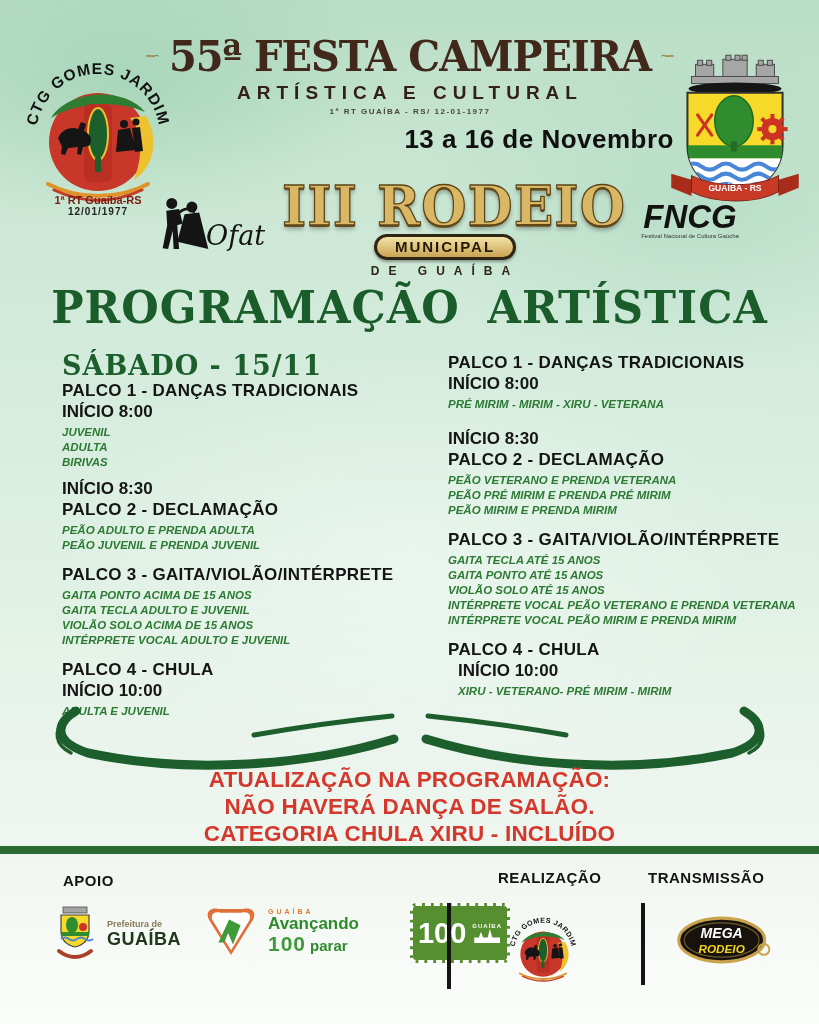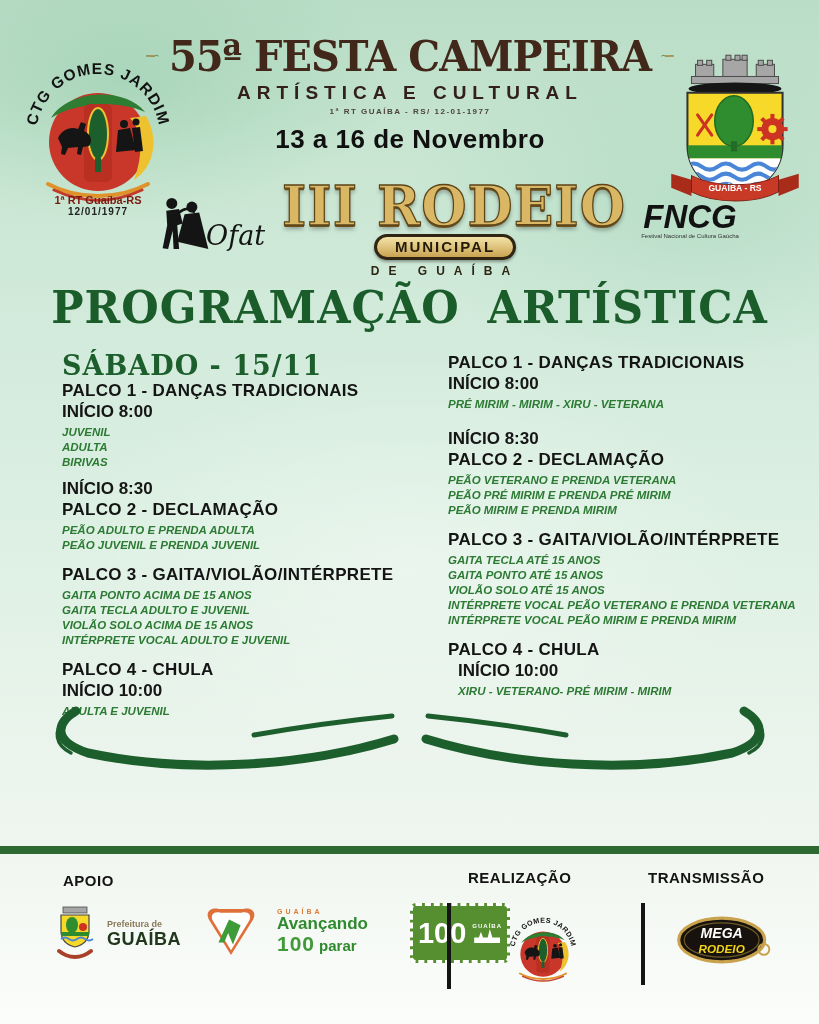--- a/index.html
+++ b/index.html
@@ -17,21 +17,21 @@
   .ctg-rt{font-size:11px; font-weight:bold; color:#7a1a10; margin-top:-12px;}
   .ctg-date{font-size:10px; font-weight:bold; color:#222; letter-spacing:1px;}
   .title-block{position:absolute; left:146px; top:34px; width:528px; text-align:center;}
   .title-row{display:flex; align-items:center; justify-content:center; gap:10px;}
   .main-title{
     font-family:"DejaVu Serif", serif; font-weight:bold; font-size:40px; line-height:44px;
     color:#42281a; letter-spacing:-1px; transform:scaleY(1.08); white-space:nowrap;
   }
   .subtitle{font-size:19px; font-weight:bold; letter-spacing:6px; color:#33201a; margin-top:4px;}
   .rt-line{font-size:8px; letter-spacing:1.5px; color:#4c443c; font-weight:bold; margin-top:3px;}
-  .dates{font-size:26px; font-weight:bold; color:#101010; margin-top:8px; letter-spacing:0.5px;}
+  .dates{font-size:26px; font-weight:bold; color:#101010; margin-top:8px; letter-spacing:0.5px;text-align:right;}
   .crest{position:absolute; right:8px; top:36px; width:152px;}
   
   .ofat{position:absolute; left:148px; top:192px; display:flex; align-items:center;}
   .ofat-text{font-family:"DejaVu Serif", serif; font-style:italic; font-size:27px; color:#141414; margin-left:-6px;margin-top:12px;}
   .rodeio{position:absolute; left:282px; top:180px; width:326px; text-align:center;}
   .rodeio-title{
     font-family:"DejaVu Serif", serif; font-weight:bold; font-size:52px; line-height:52px;
     color:#d9b765; letter-spacing:1px; white-space:nowrap;
     -webkit-text-stroke:1.2px #5c4418;
     text-shadow:0 2px 0 #6b4f1d, 0 4px 4px rgba(0,0,0,.35);
@@ -68,26 +68,26 @@
   .indent{padding-left:10px;}
   
   .swash{position:absolute; left:40px; top:703px; width:740px; height:72px;}
   .announcement{position:absolute; left:0; top:766px; width:100%; text-align:center;}
   .announcement div{font-size:22.5px; font-weight:bold; color:#d4382c; line-height:27px; letter-spacing:0.2px;}
   .green-bar{position:absolute; left:0; top:846px; width:100%; height:8px; background:#2c6a32;}
   .footer-bg{position:absolute; left:0; top:854px; width:100%; height:170px; background:linear-gradient(180deg,#f1f6f0,#fbfdfb);}
   
   .flabel{position:absolute; font-size:15px; font-weight:bold; color:#131313; letter-spacing:0.5px;}
   .flabel.apoio{left:63px; top:872px;}
-  .flabel.realizacao{left:468px; top:869px;}
+  .flabel.realizacao{left:498px; top:869px;}
   .flabel.transmissao{left:648px; top:869px;}
   .prefeitura{position:absolute; left:55px; top:905px; display:flex; align-items:center; gap:12px;}
   .pref-text .l1{font-size:9px; color:#8a7a5a; font-weight:bold;}
   .pref-text .l2{font-size:18px; font-weight:bold; color:#22381c; letter-spacing:0.5px;}
-  .avancando{position:absolute; left:205px; top:906px; display:flex; align-items:center; gap:20px;}
+  .avancando{position:absolute; left:205px; top:906px; display:flex; align-items:center; gap:11px;}
   .av-text .city{font-size:7px; letter-spacing:3px; color:#e07b35; font-weight:bold;}
   .av-text .w1{font-size:17px; font-weight:bold; color:#2f8a2e; line-height:17px;}
   .av-row{display:flex; align-items:baseline; gap:4px;}
   .av-row .num{font-size:21px; font-weight:bold; color:#3f9a38; letter-spacing:1px;}
   .av-row .w2{font-size:15px; font-weight:bold; color:#2f8a2e;}
   .stamp{
     position:absolute; left:410px; top:903px; width:100px; height:60px; box-sizing:border-box;
     background:#568f2f; border:3px dashed #fff; border-radius:6px;
     display:flex; align-items:center; justify-content:center; gap:6px;
   }
@@ -296,20 +296,25 @@
       <path d="M214,32 C272,22 322,16 352,13" stroke-width="5"></path>
       <path d="M25,16 C13,28 15,42 31,50" stroke-width="3.5"></path>
     </g>
     <g stroke="#1d5e2d" fill="none" stroke-linecap="round" transform="translate(740,0) scale(-1,1)">
       <path d="M36,8 C16,20 12,38 48,50 C150,72 270,62 354,36" stroke-width="9"></path>
       <path d="M214,32 C272,22 322,16 352,13" stroke-width="5"></path>
       <path d="M25,16 C13,28 15,42 31,50" stroke-width="3.5"></path>
     </g>
   </svg>
 
+  <div class="announcement">
+    <div>ATUALIZAÇÃO NA PROGRAMAÇÃO:</div>
+    <div>NÃO HAVERÁ DANÇA DE SALÃO.</div>
+    <div>CATEGORIA CHULA XIRU - INCLUÍDO</div>
+  </div>
 
   <div class="green-bar"></div>
   <div class="footer-bg"></div>
 
   <div class="flabel apoio">APOIO</div>
   <div class="flabel realizacao">REALIZAÇÃO</div>
   <div class="flabel transmissao">TRANSMISSÃO</div>
 
   <div class="prefeitura">
     <svg viewBox="0 0 40 58" width="40" height="58">

